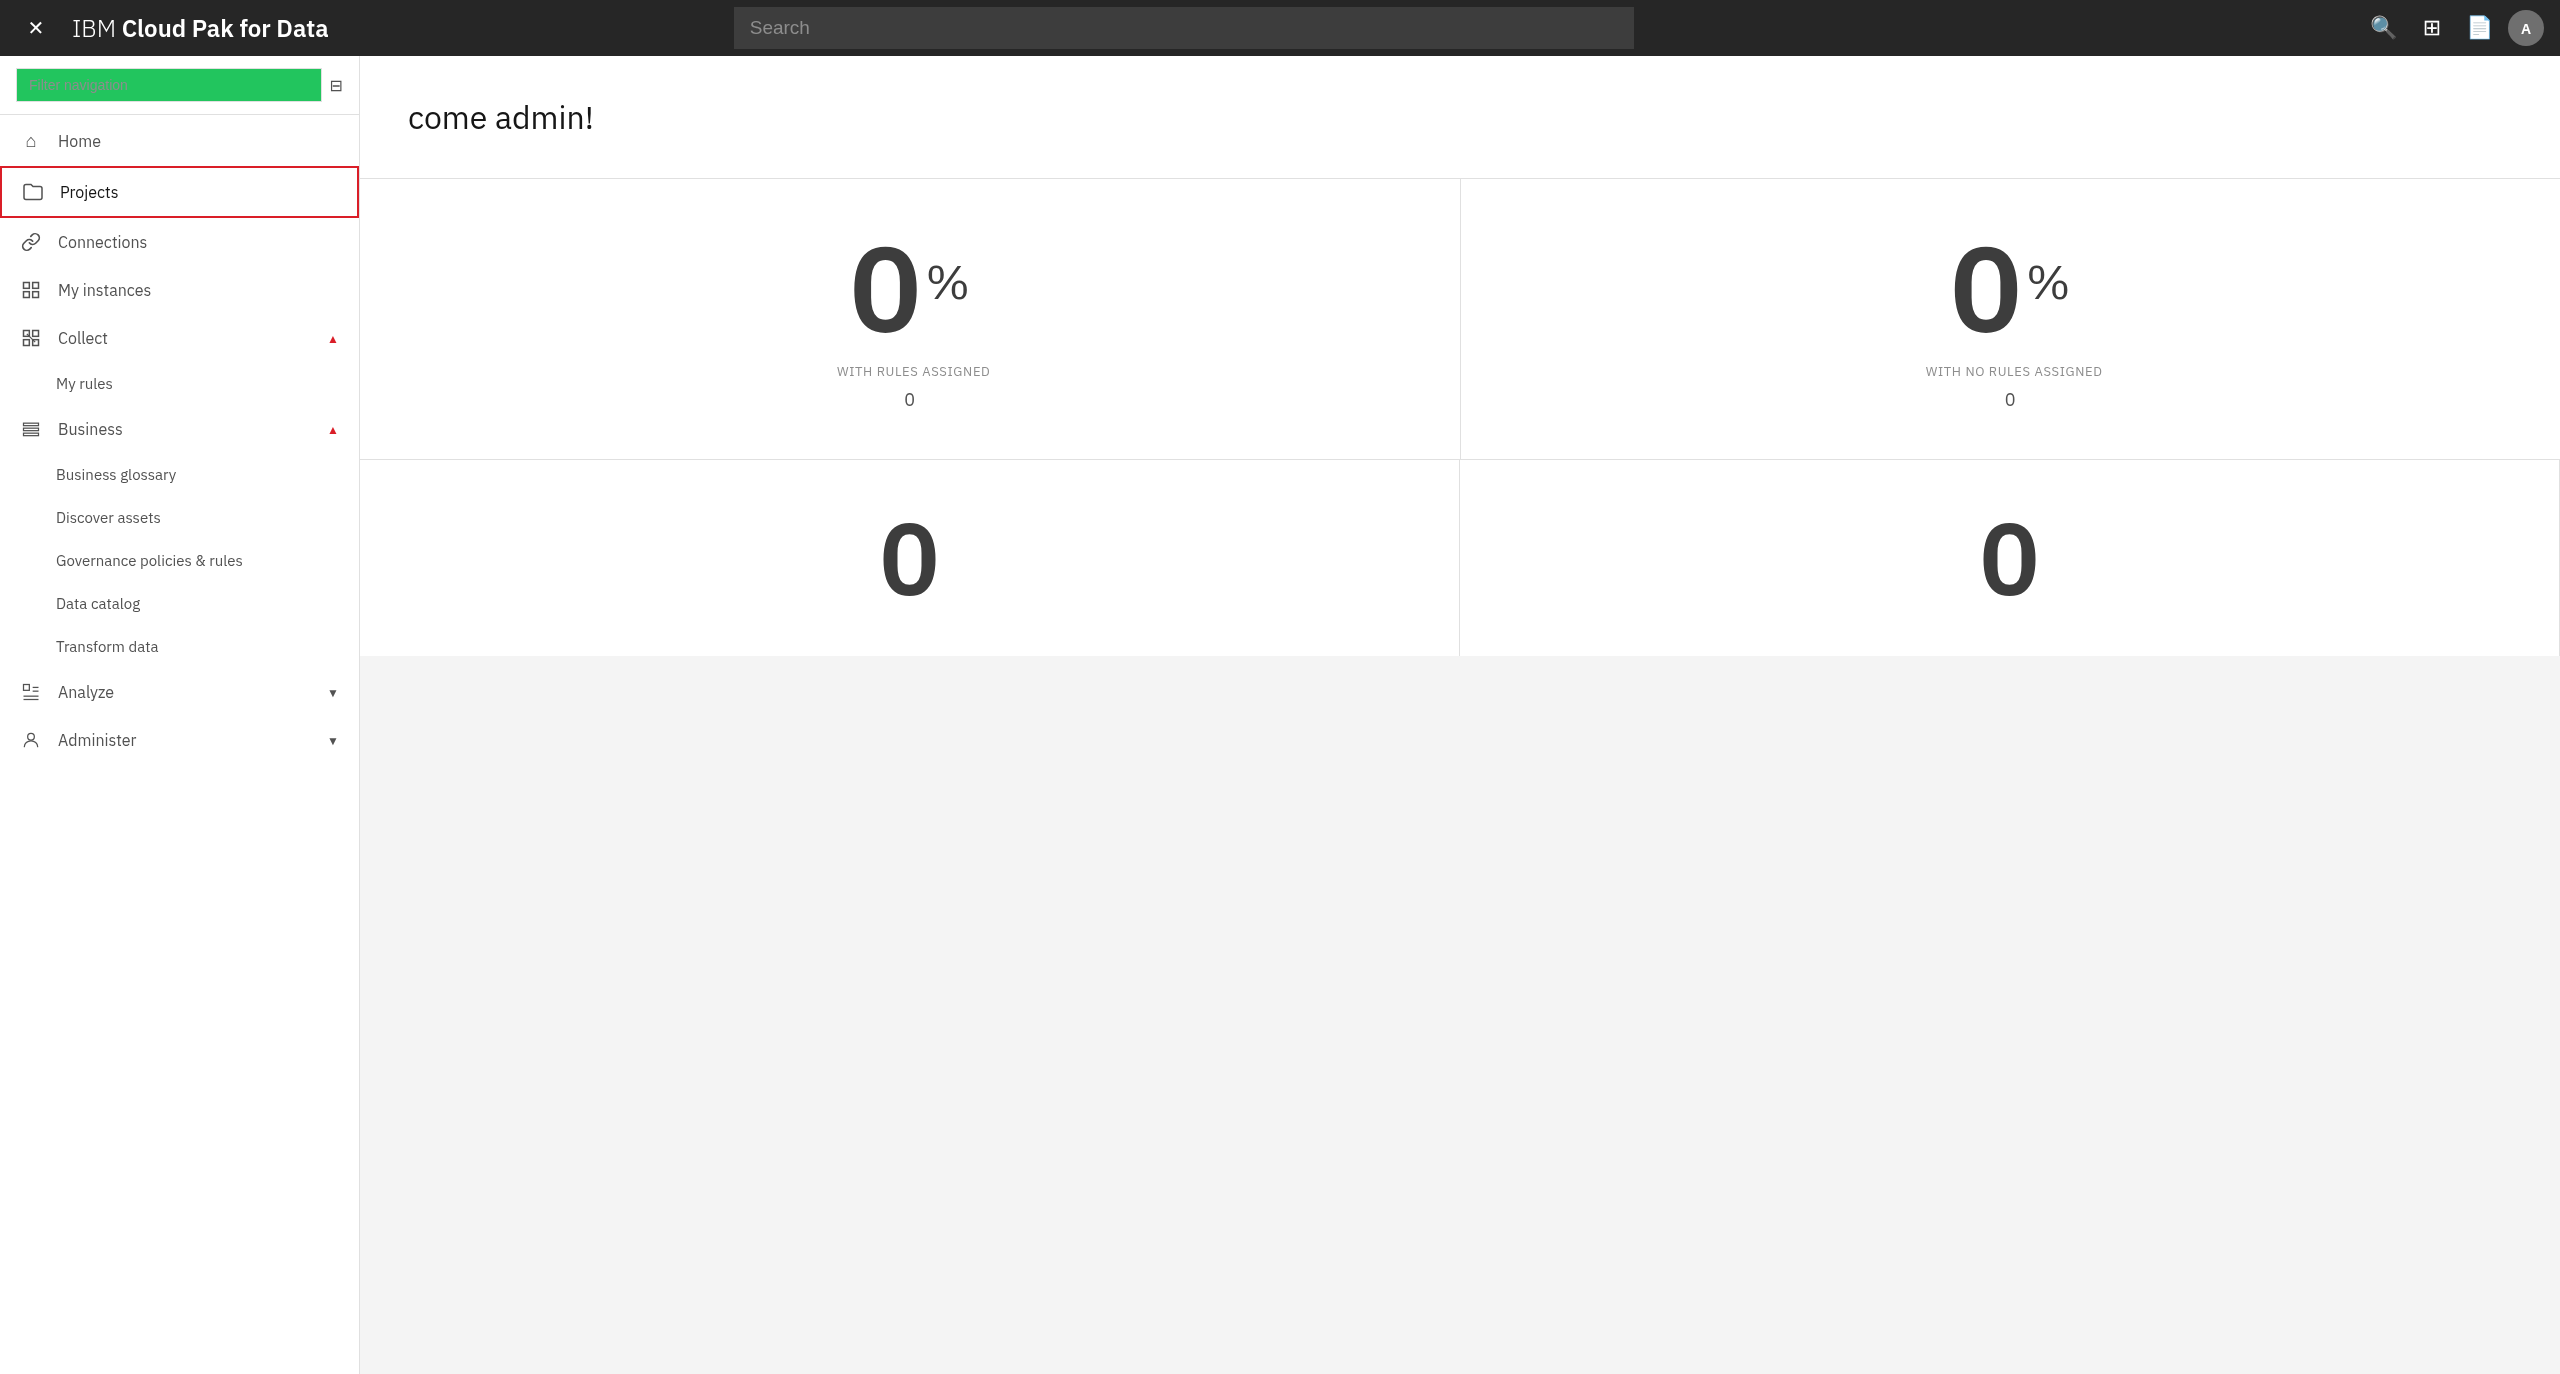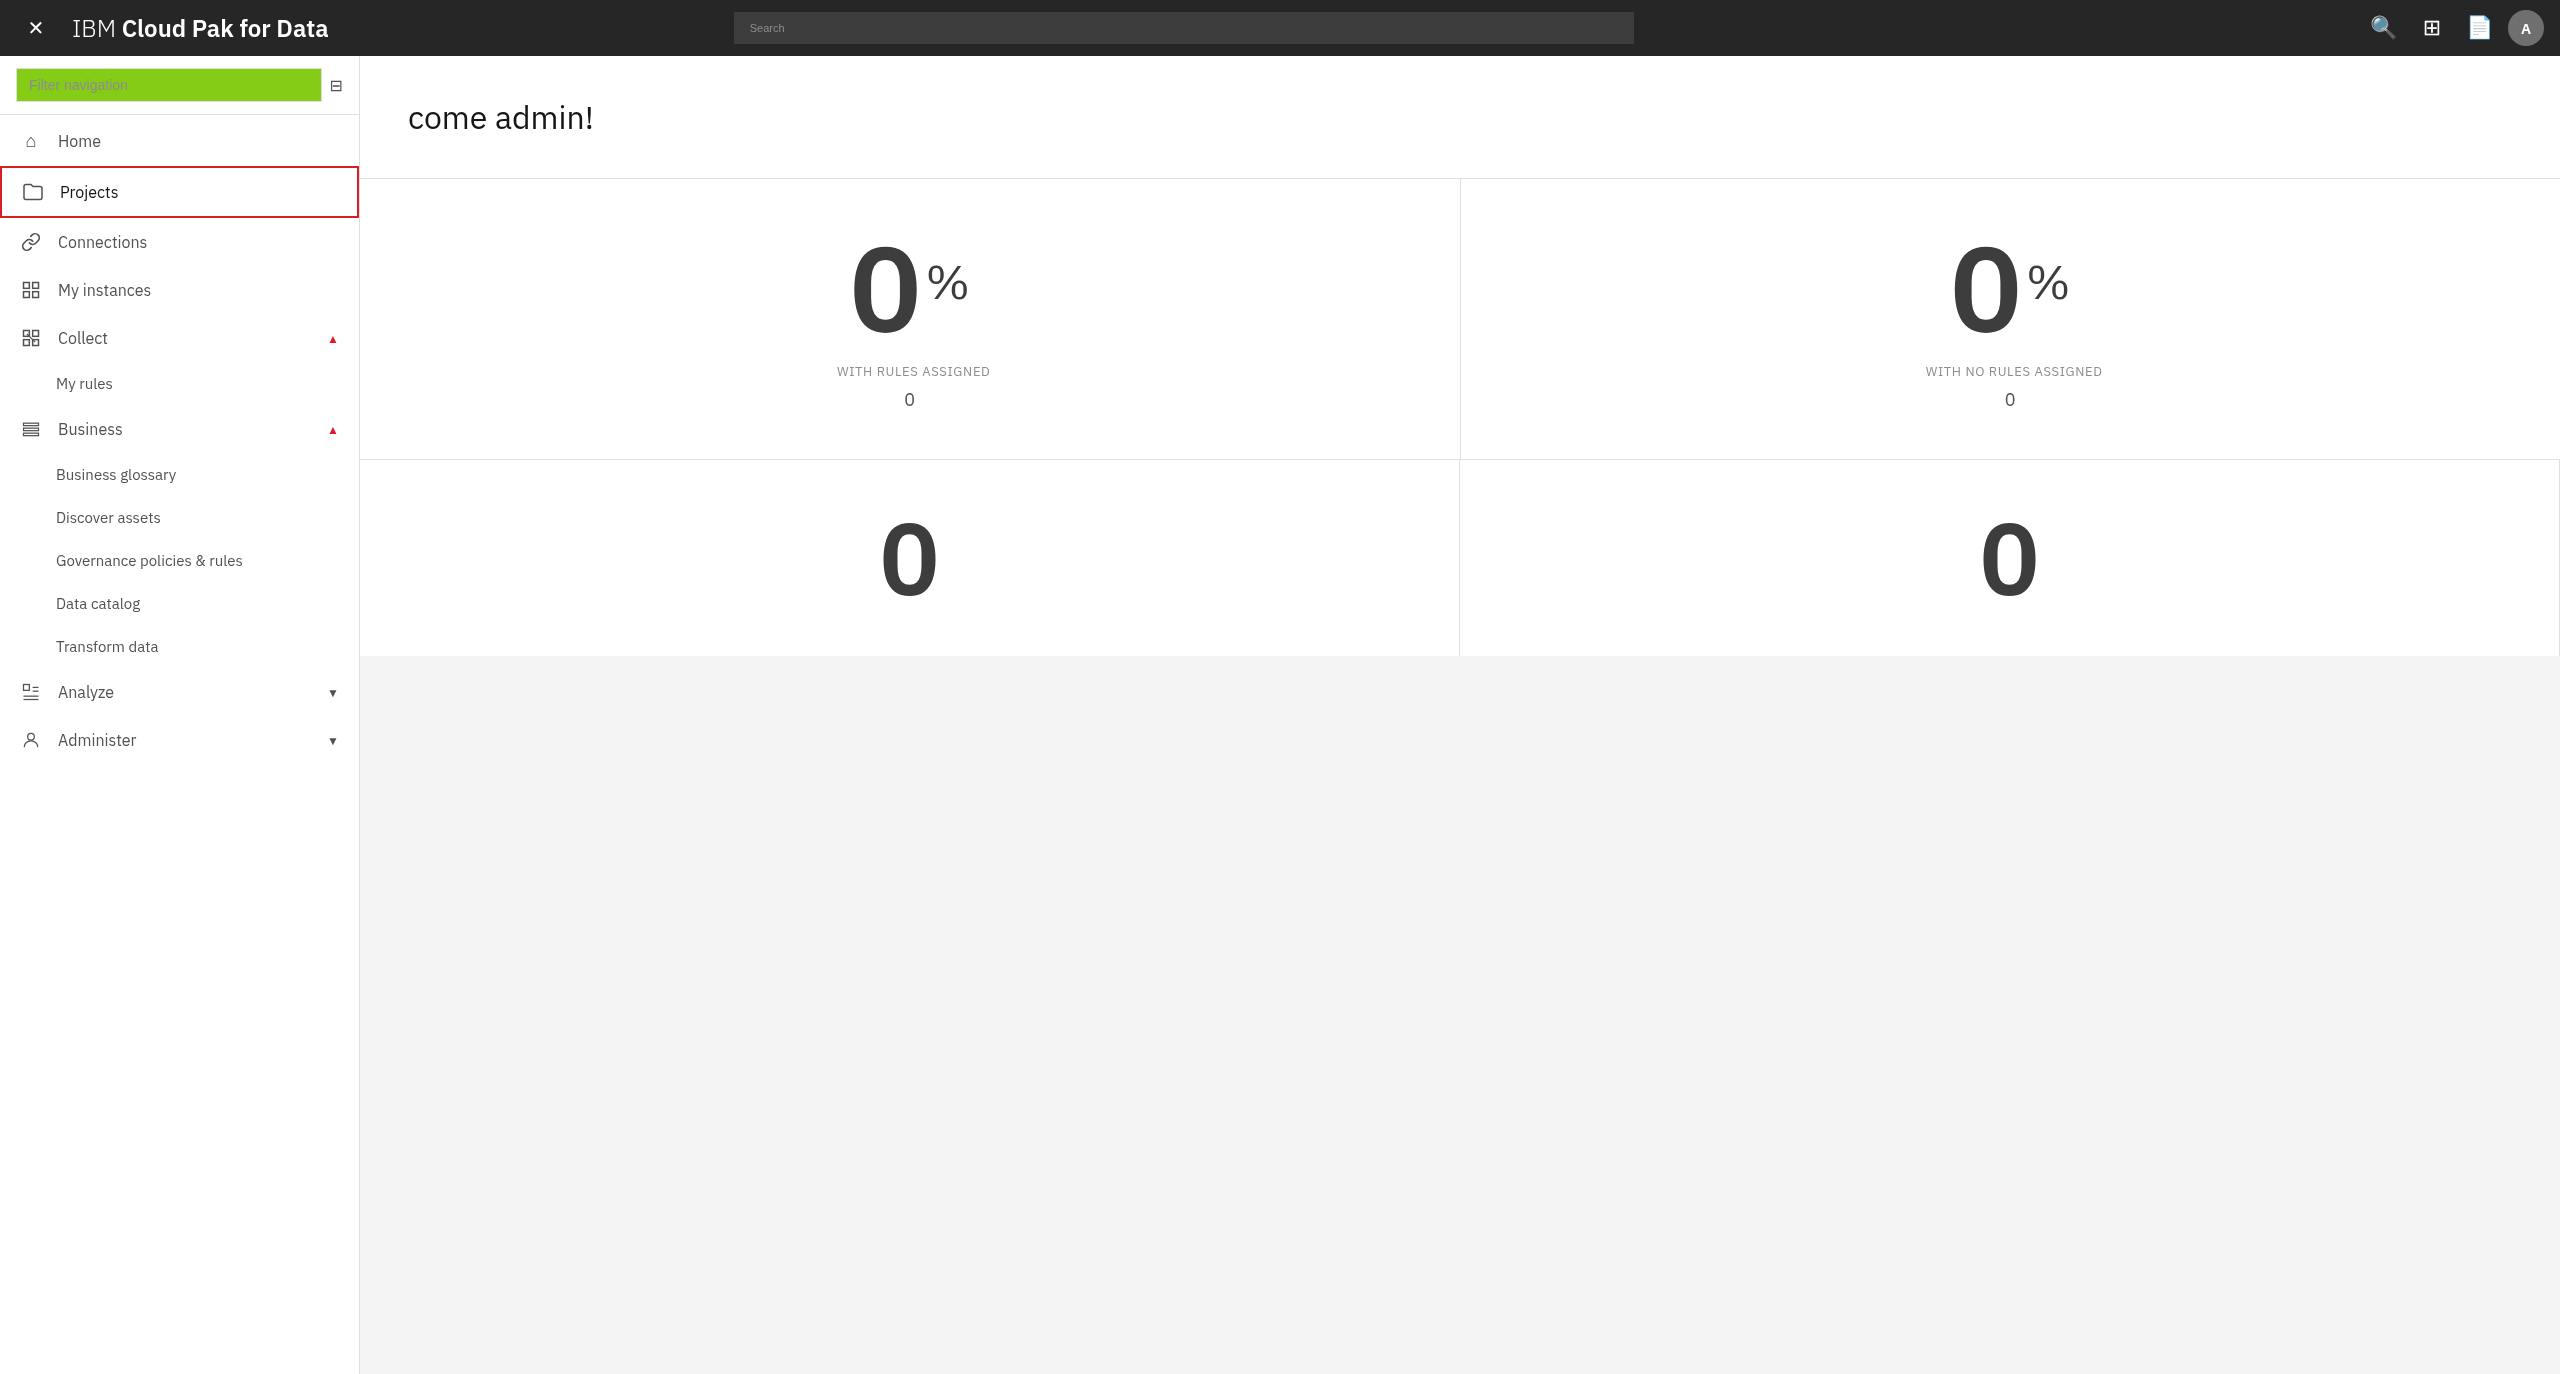--- a/index.html
+++ b/index.html
@@ -33,21 +33,21 @@
     .topnav-search {
       flex: 1;
       max-width: 900px;
       margin: 0 auto;
     }
     .topnav-search input {
       width: 100%;
       background: #3d3d3d;
       border: none;
       color: #c6c6c6;
-      font-size: 11px;
+      font-size: 19px;
       padding: 10px 16px;
       outline: none;
     }
     .topnav-search input::placeholder { color: #8d8d8d; }
     .topnav-icons {
       display: flex;
       align-items: center;
       gap: 8px;
       margin-left: auto;
     }
@@ -101,21 +101,21 @@
       padding: 12px 16px;
       border-bottom: 1px solid #e0e0e0;
       gap: 8px;
     }
     .sidebar-filter input {
       flex: 1;
       border: 1px solid #e0e0e0;
       padding: 8px 12px;
       font-size: 14px;
       outline: none;
-      background: #84cc16;
+      background: #22c55e;
       color: #525252;
     }
     .sidebar-filter input::placeholder { color: #8d8d8d; }
     .sidebar-filter-icon {
       color: #525252;
       font-size: 16px;
       cursor: pointer;
     }
 
     .nav-item {

